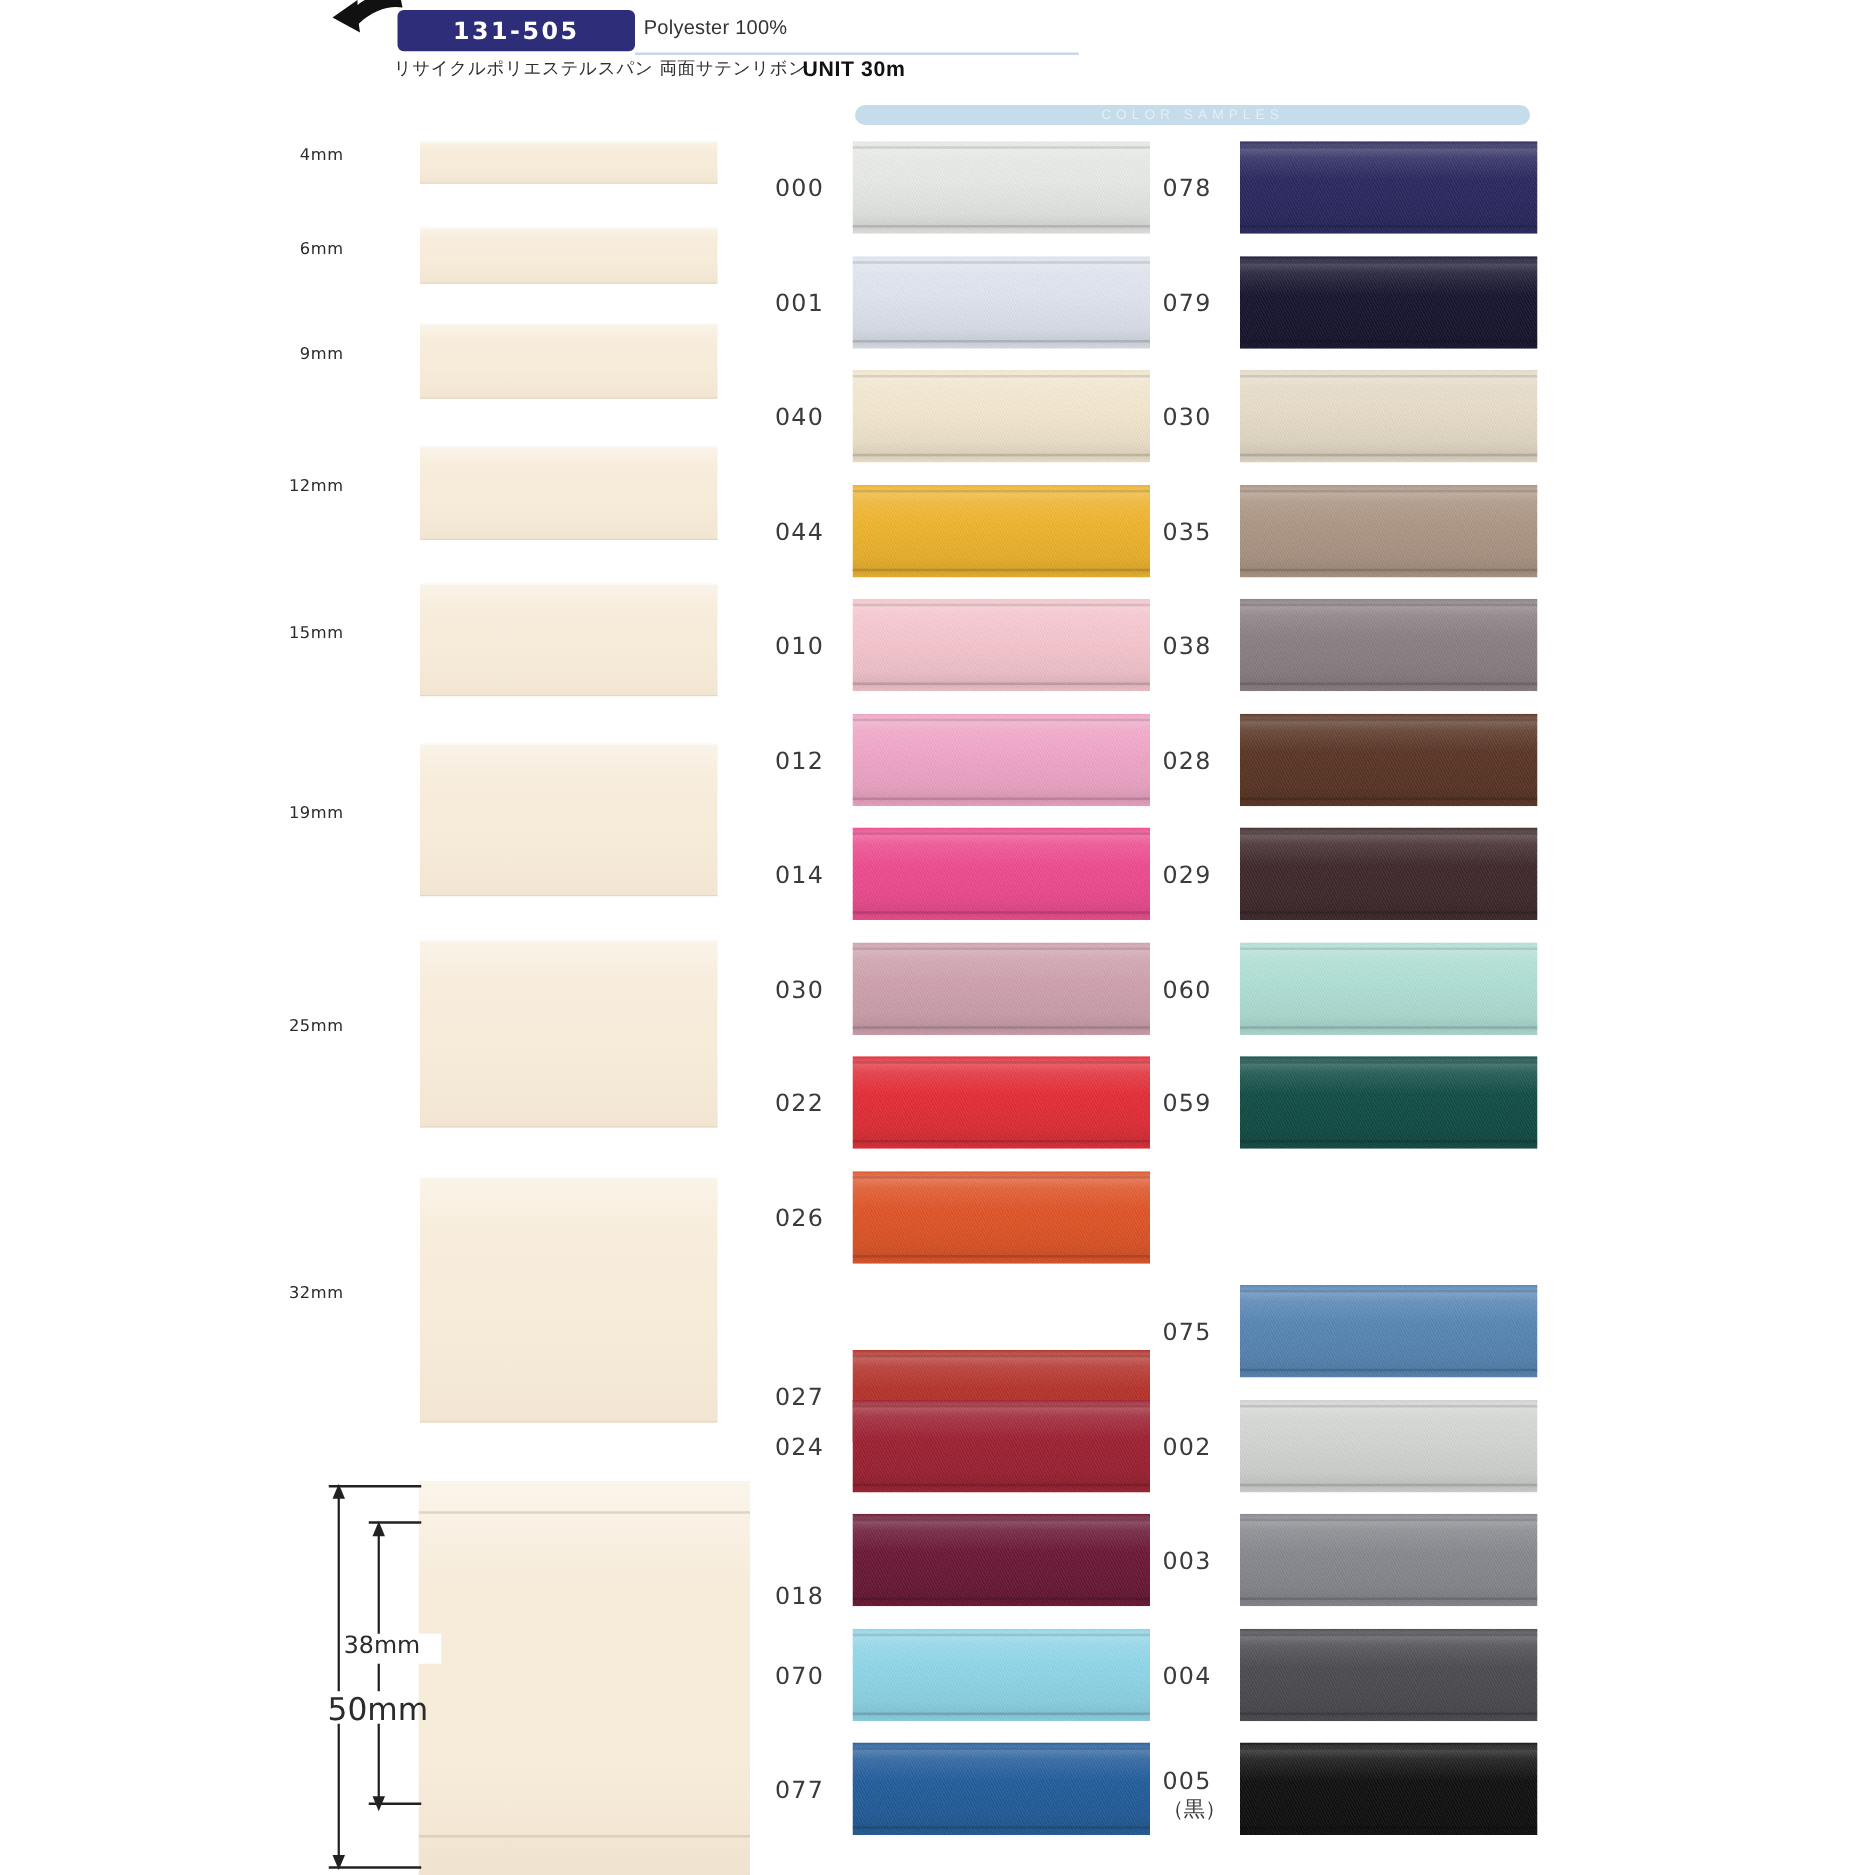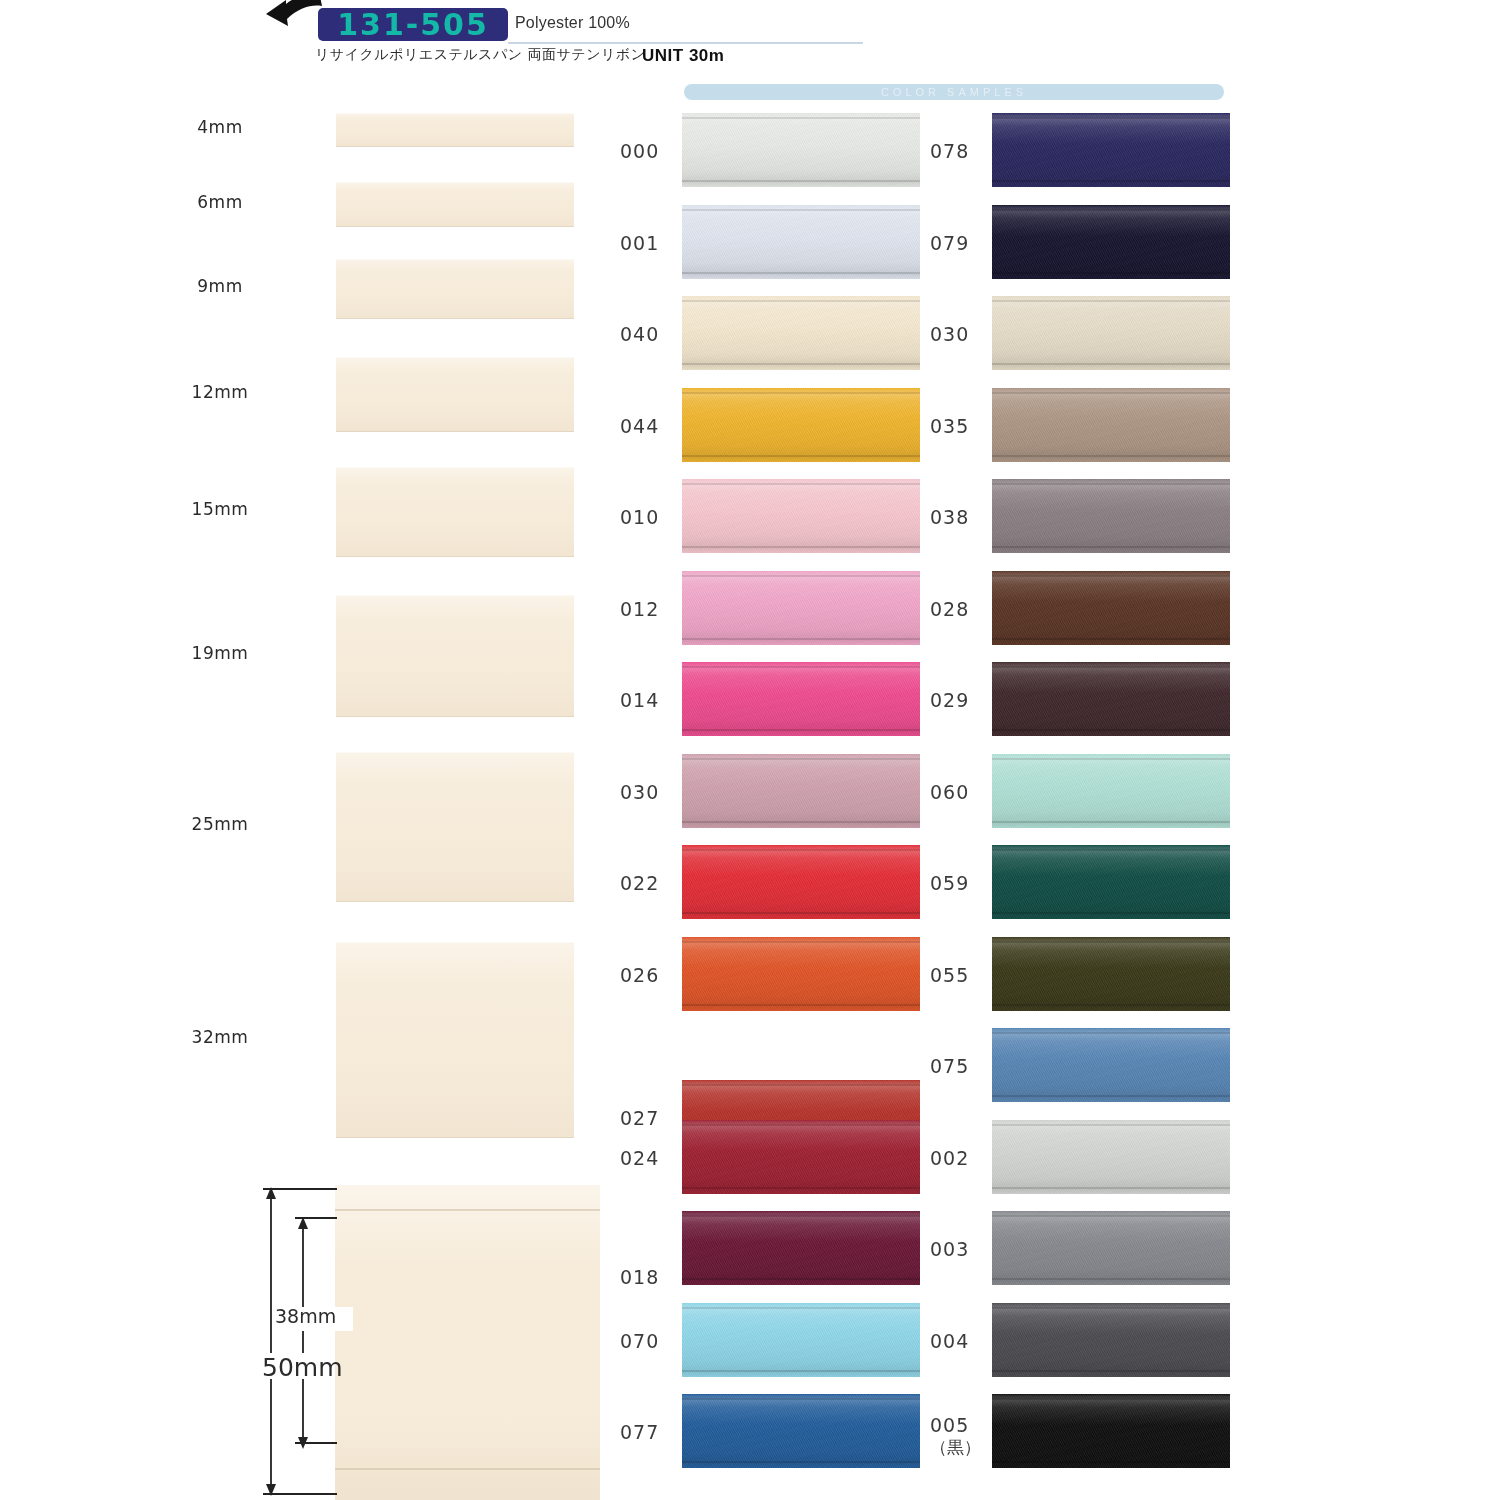--- a/index.html
+++ b/index.html
@@ -17,21 +17,21 @@
   #header{position:absolute;left:0;top:0;width:1500px;height:100px;}
 
   #arrow-icon{position:absolute;left:258px;top:-8px;width:70px;height:56px;}
 
   #code-badge{
     position:absolute;left:318px;top:8px;width:190px;height:33px;
     background:#2e2d7a;border-radius:5px 5px 5px 5px;
     display:flex;align-items:center;justify-content:center;
   }
   #code-badge span{
-    color:#14b8a6;font-size:30px;font-weight:bold;letter-spacing:2px;
+    color:#ffffff;font-size:19px;font-weight:bold;letter-spacing:2px;
     font-family:"DejaVu Sans","Liberation Sans",sans-serif;
   }
   #material-label{
     position:absolute;left:515px;top:14px;
     font-size:16px;color:#333;letter-spacing:.2px;
   }
   #header-rule{
     position:absolute;left:508px;top:42px;width:355px;height:2px;
     background:#c9d6e8;
   }
@@ -57,22 +57,22 @@
     display:flex;align-items:center;justify-content:center;
   }
   #color-samples-banner span{
     color:#e3eef6;font-size:11px;letter-spacing:4px;font-weight:400;
   }
 
   
   #width-col{position:absolute;left:0;top:0;width:620px;height:1500px;}
   .width-row{position:absolute;}
   .width-label{
-    position:absolute;text-align:center;width:110px;
-    font-size:17px;color:#2b2b2b;letter-spacing:.5px;
+    position:absolute;text-align:right;width:110px;
+    font-size:13px;color:#2b2b2b;letter-spacing:.5px;
     font-family:"DejaVu Sans","Liberation Sans",sans-serif;
   }
   .width-swatch{
     position:absolute;
     background:#f7ecda;
     box-shadow:inset 0 1px 0 rgba(255,255,255,.55),
                inset 0 -1px 0 rgba(210,195,172,.45);
   }
   .width-swatch::after{
     content:"";position:absolute;left:0;right:0;top:0;bottom:0;
@@ -468,30 +468,20 @@
       <div class="color-row" style="top: 845px; height: 80px;">
         <div class="color-code" style="top: 27px;">059</div>
         <div class="color-swatch" style="top: 0px;">
           <div class="body" style="background: rgb(18, 78, 70);"></div>
           <div class="weave"></div>
           <div class="sheen"></div>
           <div class="edge-top"></div>
           <div class="edge-bot"></div>
         </div>
       </div>
-      <div class="color-row" style="top: 936.5px; height: 80px;">
-        <div class="color-code" style="top: 27px;">055</div>
-        <div class="color-swatch" style="top: 0px;">
-          <div class="body" style="background: rgb(59, 58, 26);"></div>
-          <div class="weave"></div>
-          <div class="sheen"></div>
-          <div class="edge-top"></div>
-          <div class="edge-bot"></div>
-        </div>
-      </div>
       <div class="color-row" style="top: 1028px; height: 80px;">
         <div class="color-code" style="top: 27px;">075</div>
         <div class="color-swatch" style="top: 0px;">
           <div class="body" style="background: rgb(88, 134, 181);"></div>
           <div class="weave"></div>
           <div class="sheen"></div>
           <div class="edge-top"></div>
           <div class="edge-bot"></div>
         </div>
       </div>

